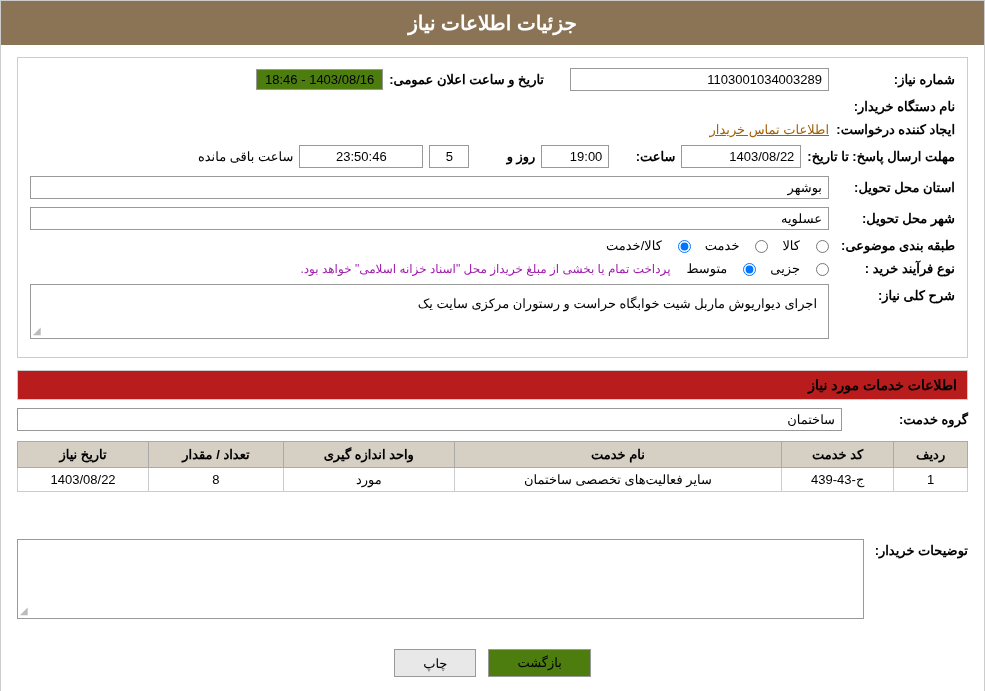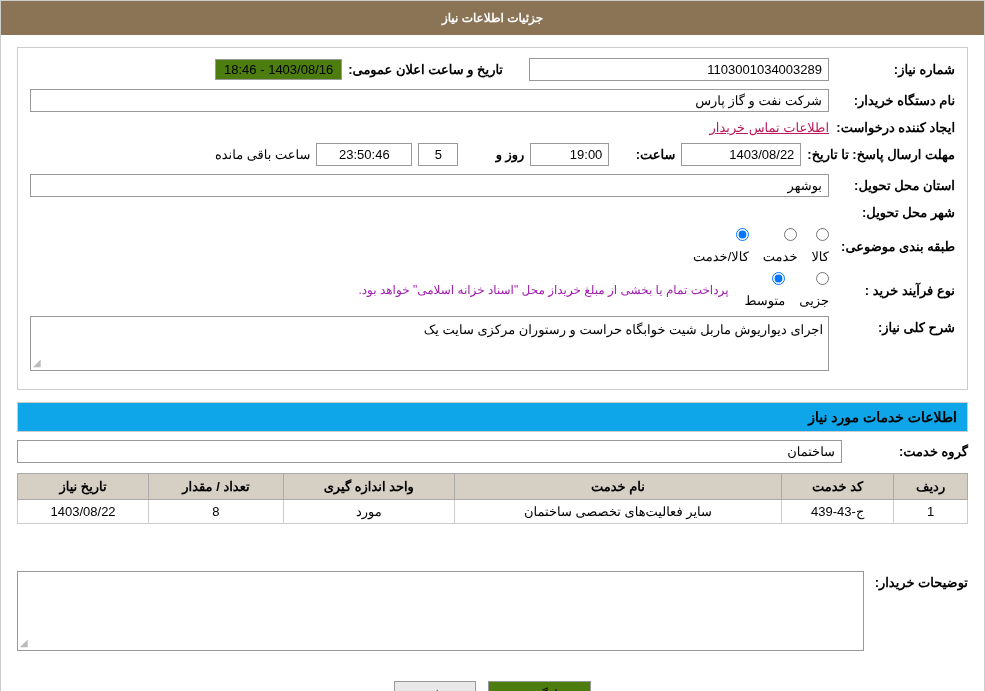--- a/index.html
+++ b/index.html
@@ -13,21 +13,21 @@
       max-width: 985px;
       margin: 0 auto;
       background: #fff;
       border: 1px solid #ccc;
     }
     .page-header {
       background: #8B7355;
       color: #fff;
       text-align: center;
       padding: 10px;
-      font-size: 12px;
+      font-size: 20px;
       font-weight: bold;
     }
     .content {
       padding: 12px 16px;
     }
     .form-section {
       border: 1px solid #ccc;
       padding: 10px 12px;
       margin-bottom: 12px;
     }
@@ -46,42 +46,41 @@
     }
     .label-sm {
       min-width: 60px;
     }
     .input-box {
       border: 1px solid #999;
       padding: 3px 6px;
       background: #fff;
       min-height: 22px;
     }
-    .input-lg { width: 300px; }
+    .input-lg { width: 259px; }
     .input-sm { width: 120px; }
-    .input-xs { width: 79px; }
+    .input-xs { width: 68px; }
     .input-full { flex: 1; }
     .link-blue {
-      color: #be185d;
+      color: #a16207;
       text-decoration: underline;
       cursor: pointer;
     }
     .radio-group {
       display: flex;
       gap: 14px;
       align-items: center;
     }
     .radio-item {
       display: flex;
-      align-items: flex-start;
-      gap: 8px;
-      flex-direction: column;
+      align-items: flex-end;
+      gap: 16px;
     }
     .section-title {
-      background: #0ea5e9;
+      background: #b91c1c;
       border: 1px solid #ccc;
       padding: 6px 10px;
       font-weight: bold;
       font-size: 14px;
       text-align: right;
       margin-bottom: 8px;
     }
     .services-table {
       width: 100%;
       border-collapse: collapse;
@@ -162,46 +161,46 @@
 
       <div class="form-row">
         <span class="label">شماره نیاز:</span>
         <span class="input-box input-lg">1103001034003289</span>
         <span class="label label-sm" style="margin-right:20px;">تاریخ و ساعت اعلان عمومی:</span>
         <span class="announce-date-box">1403/08/16 - 18:46</span>
       </div>
 
       <div class="form-row">
         <span class="label">نام دستگاه خریدار:</span>
-        <span class="input-box input-full">شرکت نفت و گاز پارس</span>
       </div>
 
       <div class="form-row">
         <span class="label">ایجاد کننده درخواست:</span>
         <span class="link-blue">اطلاعات تماس خریدار</span>
       </div>
 
       <div class="form-row">
         <span class="label">مهلت ارسال پاسخ: تا تاریخ:</span>
         <span class="input-box input-sm">1403/08/22</span>
         <span class="label label-sm">ساعت:</span>
         <span class="input-box input-xs">19:00</span>
         <span class="label label-sm">روز و</span>
         <span class="input-box" style="width:40px;text-align:center;">5</span>
-        <span class="input-box" style="width:96px;text-align:center;">23:50:46</span>
+        <span class="input-box" style="width:124px;text-align:center;">23:50:46</span>
         <span>ساعت باقی مانده</span>
       </div>
 
       <div class="form-row">
         <span class="label">استان محل تحویل:</span>
         <span class="input-box input-full">بوشهر</span>
       </div>
 
       <div class="form-row">
         <span class="label">شهر محل تحویل:</span>
+        <span class="input-box input-full">عسلویه</span>
       </div>
 
       <div class="form-row">
         <span class="label">طبقه بندی موضوعی:</span>
         <div class="radio-group">
           <div class="radio-item">
             <input type="radio" name="category" style="">
             <span>کالا</span>
           </div>
           <div class="radio-item">
@@ -225,21 +224,21 @@
           <div class="radio-item">
             <input type="radio" name="purchase_type" checked="" style="">
             <span>متوسط</span>
           </div>
         </div>
         <span style="font-size:12px;color:#a21caf;margin-right:10px;">پرداخت تمام یا بخشی از مبلغ خریداز محل "اسناد خزانه اسلامی" خواهد بود.</span>
       </div>
 
       <div class="form-row" style="align-items:flex-start;">
         <span class="label" style="padding-top:4px;">شرح کلی نیاز:</span>
-        <div style="flex:1;border:1px solid #999;padding:5px;background:#fff;min-height:55px;direction:rtl;text-align:right;position:relative;">
+        <div style="flex:1;border:1px solid #999;padding:11px;background:#fff;min-height:55px;direction:rtl;text-align:right;position:relative;">
           <span>اجرای دیواریوش ماربل شیت خوابگاه حراست و رستوران مرکزی سایت یک</span>
           <span style="position:absolute;bottom:2px;left:2px;color:#bbb;font-size:10px;">◢</span>
         </div>
       </div>
 
     </div>
 
     <div class="section-title">اطلاعات خدمات مورد نیاز</div>
 
     <div class="form-row" style="margin-bottom:10px;">

